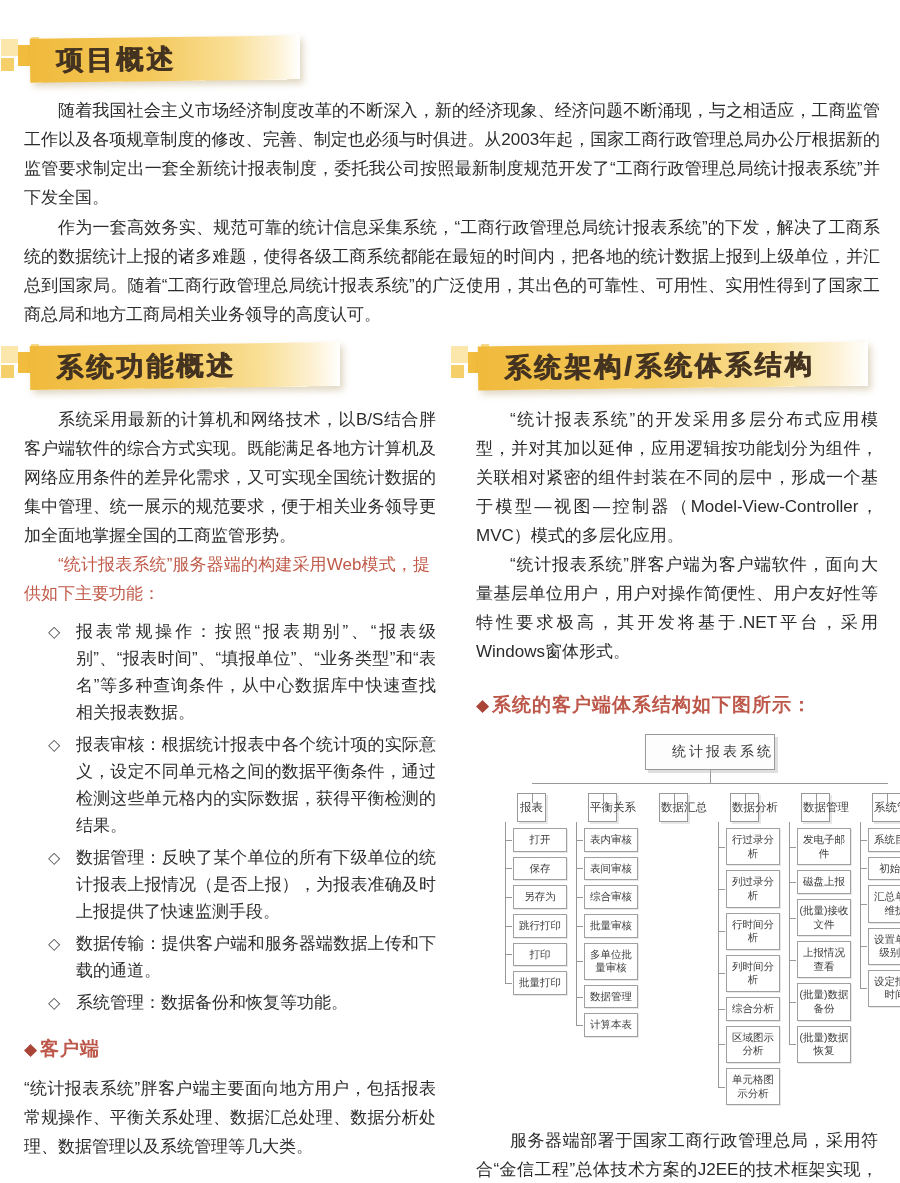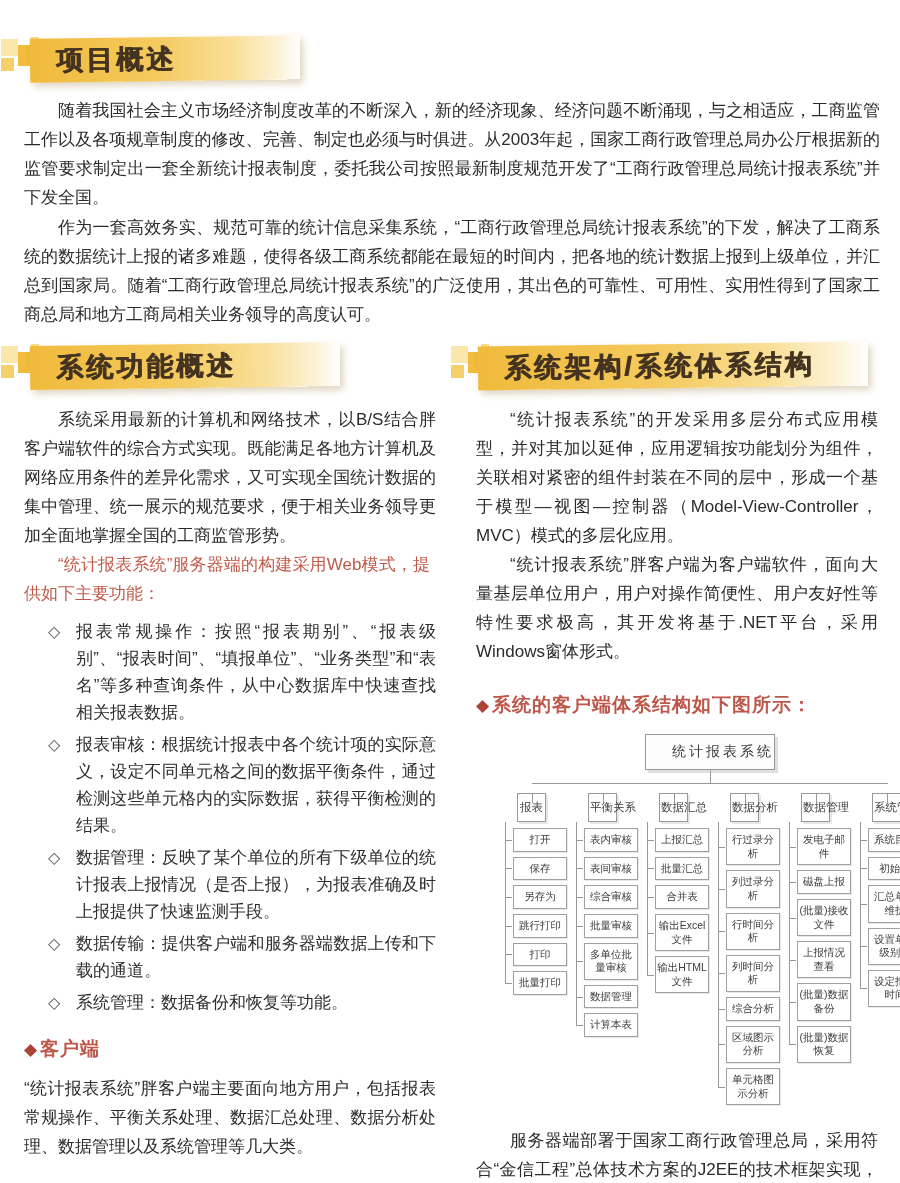--- a/index.html
+++ b/index.html
@@ -228,37 +228,20 @@
                   <li class="dg-kid">
                     <div class="dg-kidbox">数据管理</div>
                   </li>
                   <li class="dg-kid">
                     <div class="dg-kidbox">计算本表</div>
                   </li>
                 </ul>
               </div>
               <div class="dg-col">
                 <div class="dg-head">数据汇总</div>
-                <ul class="dg-kids">
-                  <li class="dg-kid">
-                    <div class="dg-kidbox">上报汇总</div>
-                  </li>
-                  <li class="dg-kid">
-                    <div class="dg-kidbox">批量汇总</div>
-                  </li>
-                  <li class="dg-kid">
-                    <div class="dg-kidbox">合并表</div>
-                  </li>
-                  <li class="dg-kid">
-                    <div class="dg-kidbox">输出Excel文件</div>
-                  </li>
-                  <li class="dg-kid">
-                    <div class="dg-kidbox">输出HTML文件</div>
-                  </li>
-                </ul>
               </div>
               <div class="dg-col">
                 <div class="dg-head">数据分析</div>
                 <ul class="dg-kids">
                   <li class="dg-kid">
                     <div class="dg-kidbox">行过录分析</div>
                   </li>
                   <li class="dg-kid">
                     <div class="dg-kidbox">列过录分析</div>
                   </li>

